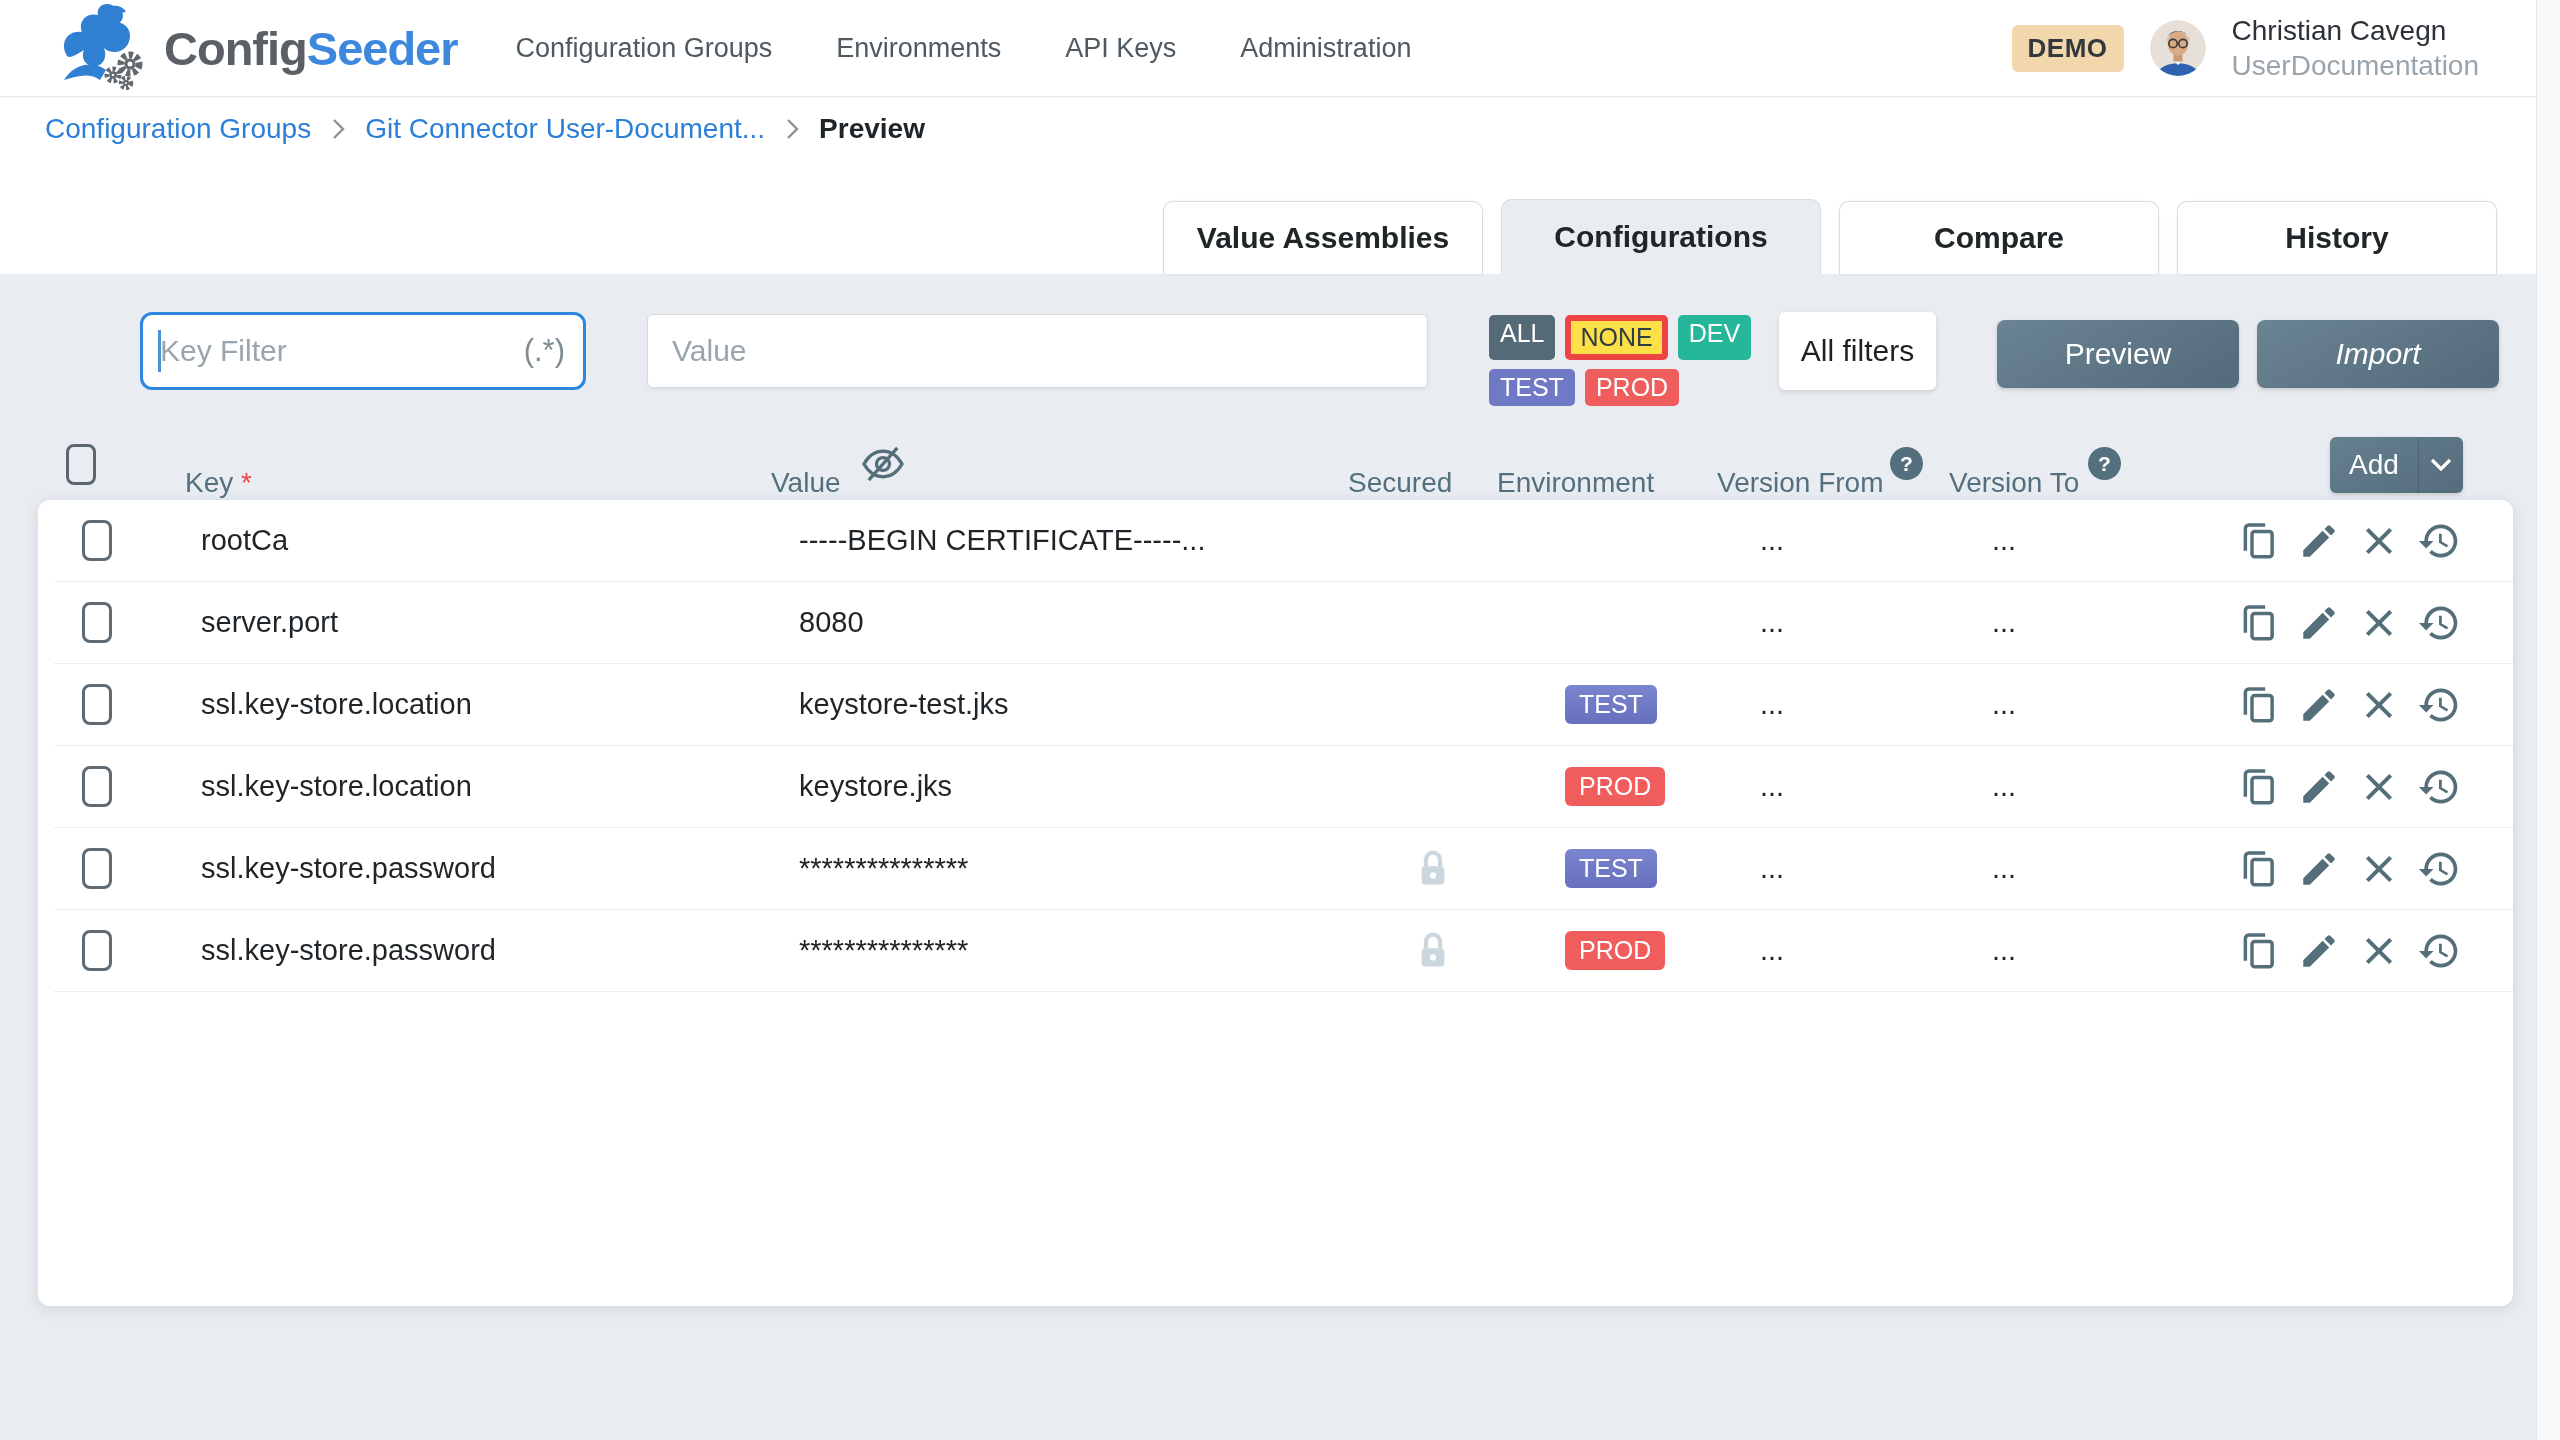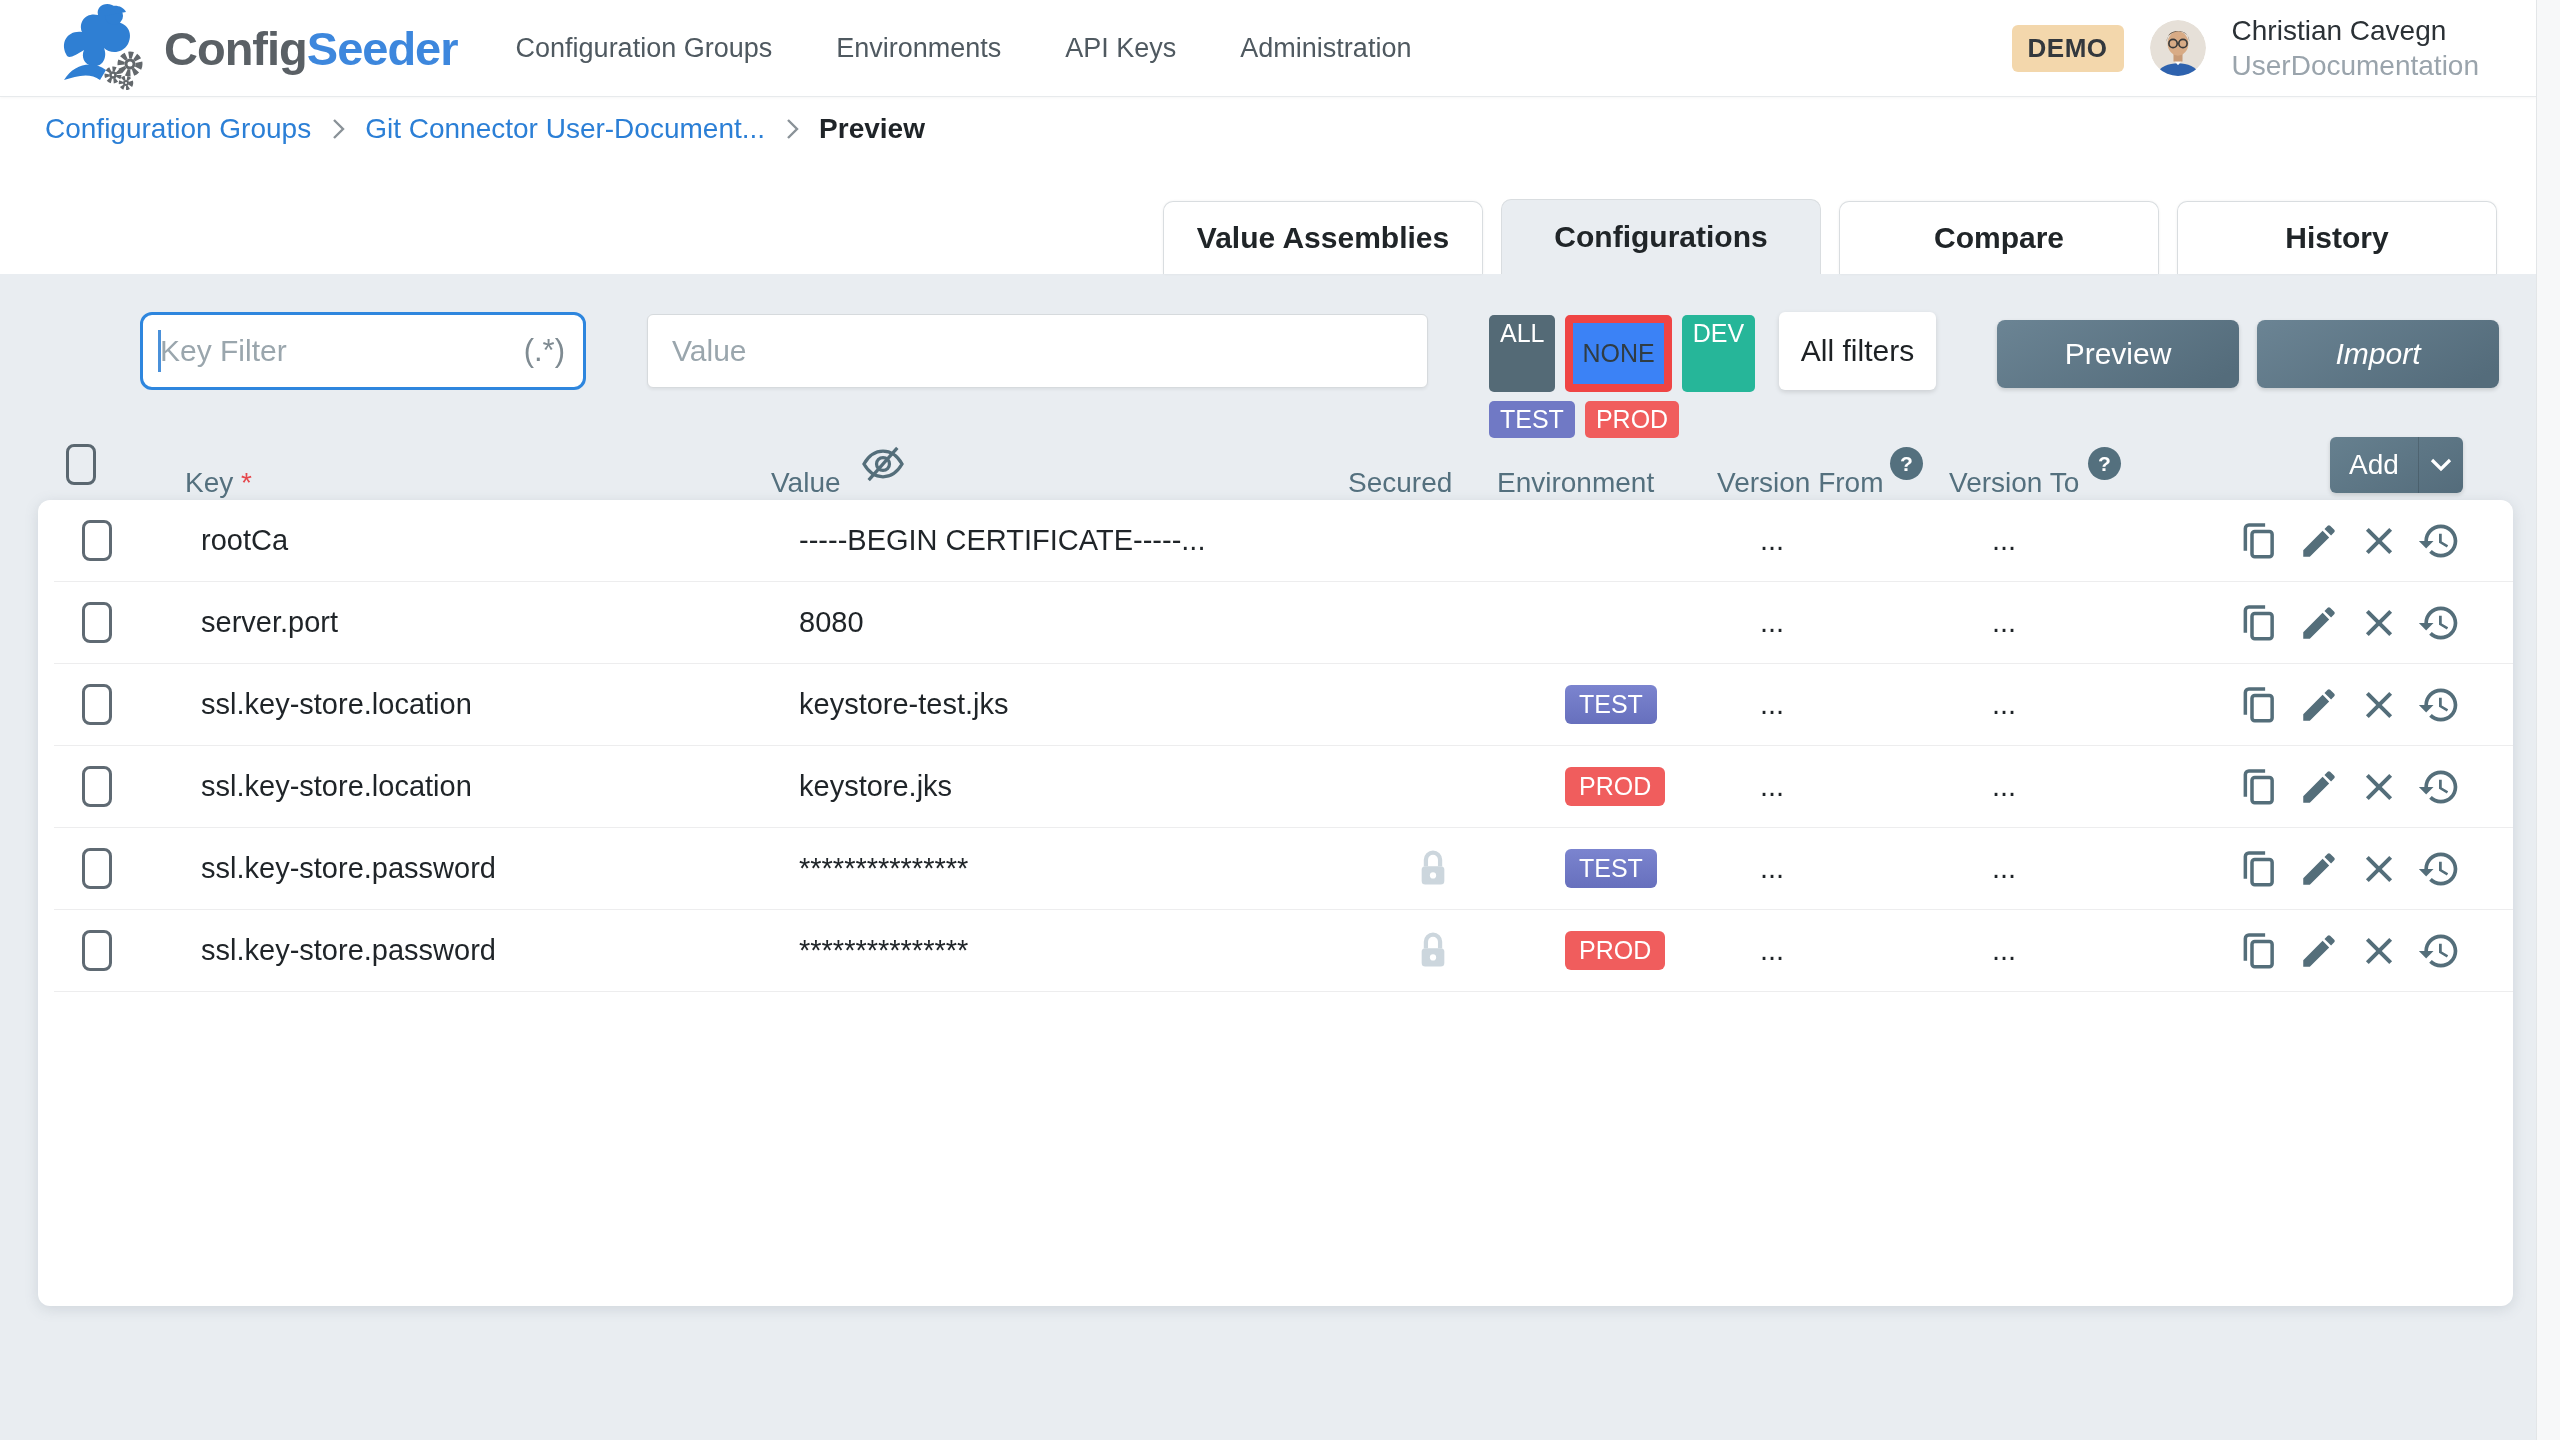--- a/index.html
+++ b/index.html
@@ -53,21 +53,21 @@
                 border:1px solid #d6dadd;border-radius:6px;box-sizing:border-box;
                 box-shadow:0 2px 3px rgba(0,0,0,.05);display:flex;align-items:center;}
   .value-filter input{flex:1;border:none;outline:none;font-size:30px;padding-left:24px;color:#333;
                       background:transparent;font-family:inherit;}
   input::placeholder{color:#9aa6ad;}
 
   .chips{position:absolute;left:1489px;top:315px;}
   .chip-row{display:flex;gap:10px;margin-bottom:9px;}
   .chip{font-size:25px;padding:4px 11px;border-radius:5px;color:#fff;cursor:pointer;white-space:nowrap;}
   .chip-all{background:#546a76;}
-  .chip-none{background:#3b82f6;border:8px solid #ef4444;color:#303c43;padding:16px 9px;}
+  .chip-none{background:#fde047;border:6px solid #ef4444;color:#303c43;padding:2px 9px;}
   .chip-dev{background:#26b699;}
   .chip-test{background:#7079c5;}
   .chip-prod{background:#f05d5d;}
 
   .all-filters{position:absolute;left:1779px;top:312px;width:157px;height:78px;background:#fff;
                border-radius:6px;box-shadow:0 2px 5px rgba(0,0,0,.13);font-size:30px;color:#1d2124;
                display:flex;align-items:center;justify-content:center;cursor:pointer;}
   .btn-slate{background:linear-gradient(150deg,#6b8494 0%,#546c7b 90%);color:#fff;font-size:30px;
              border-radius:8px;display:flex;align-items:center;justify-content:center;
              box-shadow:0 2px 4px rgba(0,0,0,.15);cursor:pointer;}

